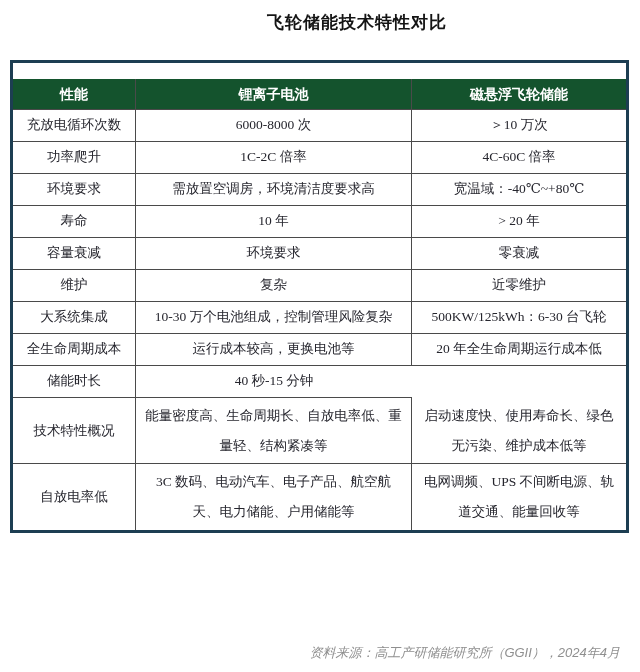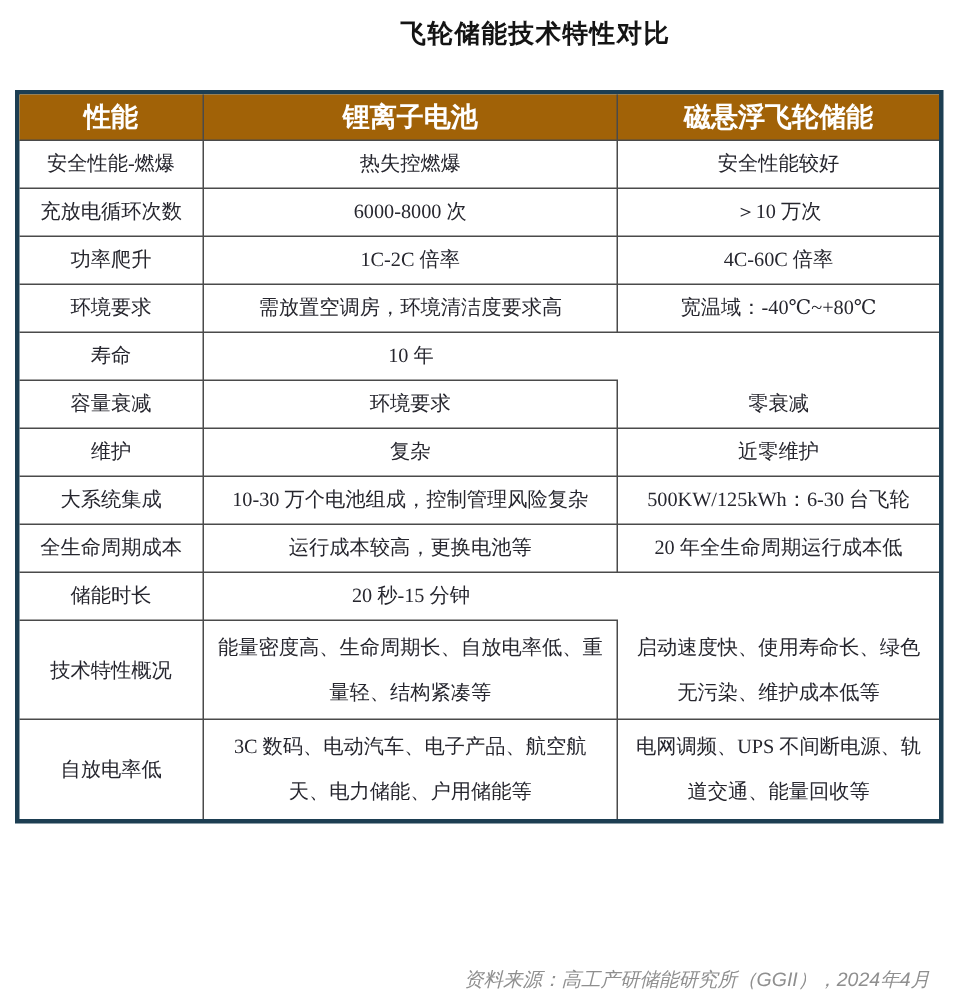--- a/index.html
+++ b/index.html
@@ -19,23 +19,23 @@
   .tr { display:grid; grid-template-columns:123px 276px 1fr; }
   .td {
     border-right:1px solid #4A4A4A; border-bottom:1px solid #4A4A4A;
     display:flex; align-items:center; justify-content:center;
     text-align:center; font-size:13.5px; color:#26262E;
     min-height:32px; padding:0 5px; box-sizing:border-box; line-height:1.35;
   }
   .td:last-child { border-right:none; }
   .tr:last-child .td { border-bottom:none; }
   .thead .td {
-    background:#a16207; color:#ffffff; font-weight:bold;
+    background:#14532d; color:#ffffff; font-weight:bold;
     font-family:"Liberation Sans","DejaVu Sans",sans-serif;
-    font-size:18px; min-height:31px;
+    font-size:14px; min-height:31px;margin-top:16px;
   }
   .tall .td { min-height:66px; line-height:30px; padding:0 8px; }
   .source {
     position:absolute; right:20px; top:644px;
     font-style:italic; font-size:13px; color:#8F8F8F;
     font-family:"Liberation Sans","DejaVu Sans",sans-serif;
   }
 </style>
 </head>
 <body>
@@ -45,25 +45,20 @@
   <div class="title">飞轮储能技术特性对比</div>
 
   <div class="table">
 
     <div class="tr thead">
       <div class="td">性能</div>
       <div class="td">锂离子电池</div>
       <div class="td">磁悬浮飞轮储能</div>
     </div>
 
-    <div class="tr">
-      <div class="td">安全性能-燃爆</div>
-      <div class="td">热失控燃爆</div>
-      <div class="td">安全性能较好</div>
-    </div>
 
     <div class="tr">
       <div class="td">充放电循环次数</div>
       <div class="td">6000-8000 次</div>
       <div class="td">＞10 万次</div>
     </div>
 
 
     <div class="tr">
       <div class="td">功率爬升</div>
@@ -73,20 +68,21 @@
 
     <div class="tr">
       <div class="td">环境要求</div>
       <div class="td">需放置空调房，环境清洁度要求高</div>
       <div class="td">宽温域：-40℃~+80℃</div>
     </div>
 
     <div class="tr">
       <div class="td">寿命</div>
       <div class="td">10 年</div>
+      <div class="td">&gt; 20 年</div>
     </div>
 
     <div class="tr">
       <div class="td">容量衰减</div>
       <div class="td">环境要求</div>
       <div class="td">零衰减</div>
     </div>
 
     <div class="tr">
       <div class="td">维护</div>
@@ -101,21 +97,21 @@
     </div>
 
     <div class="tr">
       <div class="td">全生命周期成本</div>
       <div class="td">运行成本较高，更换电池等</div>
       <div class="td">20 年全生命周期运行成本低</div>
     </div>
 
     <div class="tr">
       <div class="td">储能时长</div>
-      <div class="td">20 秒-15 分钟</div>
+      <div class="td">40 秒-15 分钟</div>
     </div>
 
     <div class="tr tall">
       <div class="td">技术特性概况</div>
       <div class="td">能量密度高、生命周期长、自放电率低、重量轻、结构紧凑等</div>
       <div class="td">启动速度快、使用寿命长、绿色无污染、维护成本低等</div>
     </div>
 
     <div class="tr tall">
       <div class="td">自放电率低</div>

